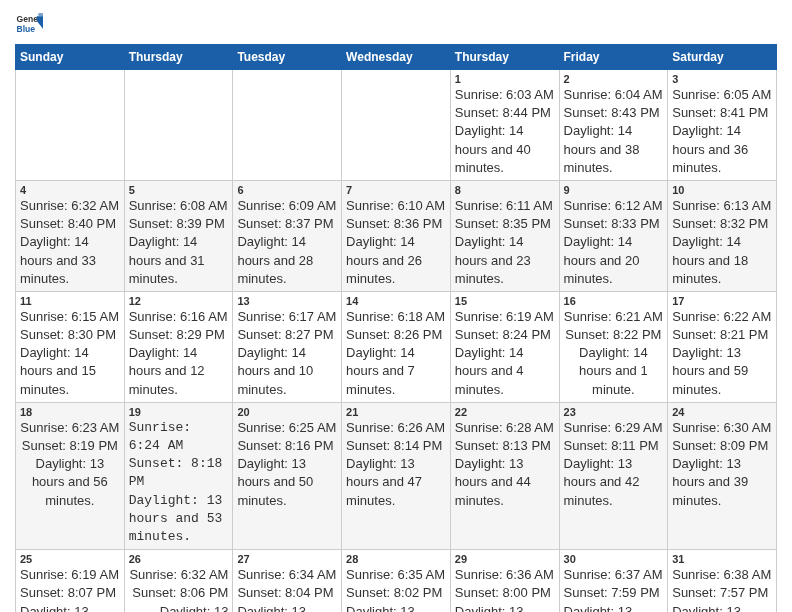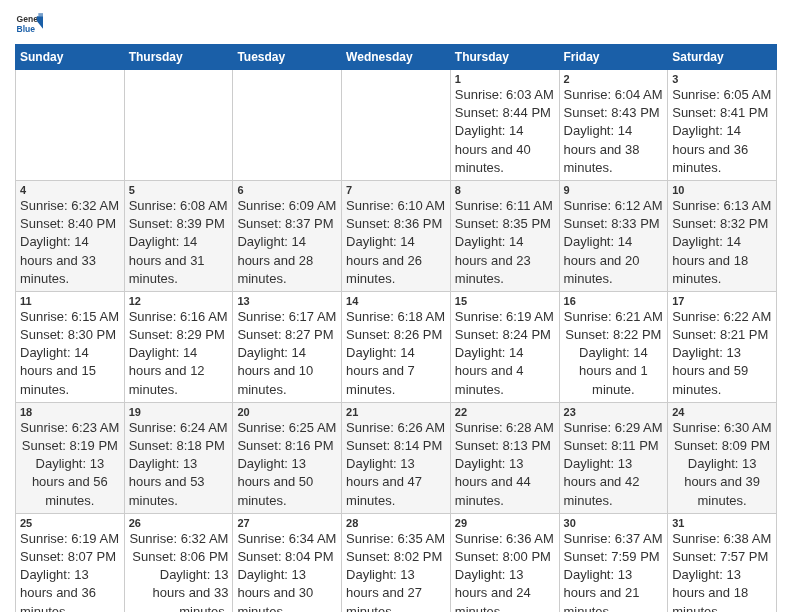--- a/index.html
+++ b/index.html
@@ -251,21 +251,21 @@
         </tr>
         <tr>
           <td>
             <span class="day-num">18</span>
             <div class="day-info" style="white-space: pre-line; text-align: center;">Sunrise: 6:23 AM
 Sunset: 8:19 PM
 Daylight: 13 hours and 56 minutes.</div>
           </td>
           <td>
             <span class="day-num">19</span>
-            <div class="day-info" style="white-space: pre-line;">Sunrise: 6:24 AM
+            <div class="day-info" style="white-space: pre-line; font-family: Liberation Mono, monospace;">Sunrise: 6:24 AM
 Sunset: 8:18 PM
 Daylight: 13 hours and 53 minutes.</div>
           </td>
           <td>
             <span class="day-num">20</span>
             <div class="day-info" style="white-space: pre-line;">Sunrise: 6:25 AM
 Sunset: 8:16 PM
 Daylight: 13 hours and 50 minutes.</div>
           </td>
           <td>
@@ -281,21 +281,21 @@
 Daylight: 13 hours and 44 minutes.</div>
           </td>
           <td>
             <span class="day-num">23</span>
             <div class="day-info" style="white-space: pre-line;">Sunrise: 6:29 AM
 Sunset: 8:11 PM
 Daylight: 13 hours and 42 minutes.</div>
           </td>
           <td>
             <span class="day-num">24</span>
-            <div class="day-info" style="white-space: pre-line; text-align: center;">Sunrise: 6:30 AM
+            <div class="day-info" style="white-space: pre-line;">Sunrise: 6:30 AM
 Sunset: 8:09 PM
 Daylight: 13 hours and 39 minutes.</div>
           </td>
         </tr>
         <tr>
           <td>
             <span class="day-num">25</span>
             <div class="day-info" style="white-space: pre-line;">Sunrise: 6:19 AM
 Sunset: 8:07 PM
 Daylight: 13 hours and 36 minutes.</div>

